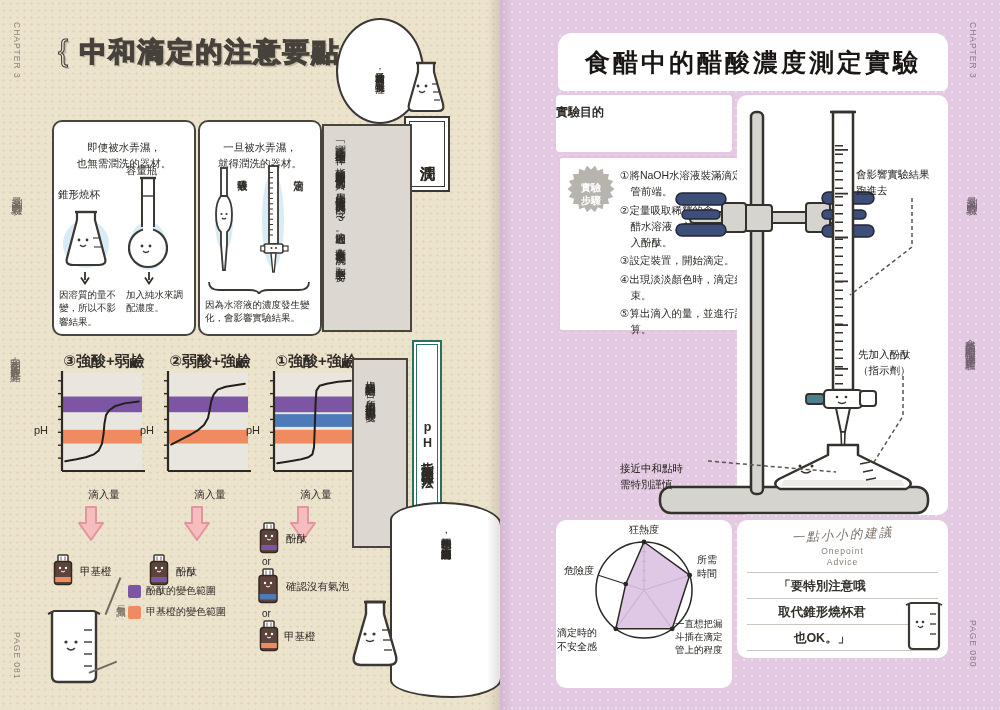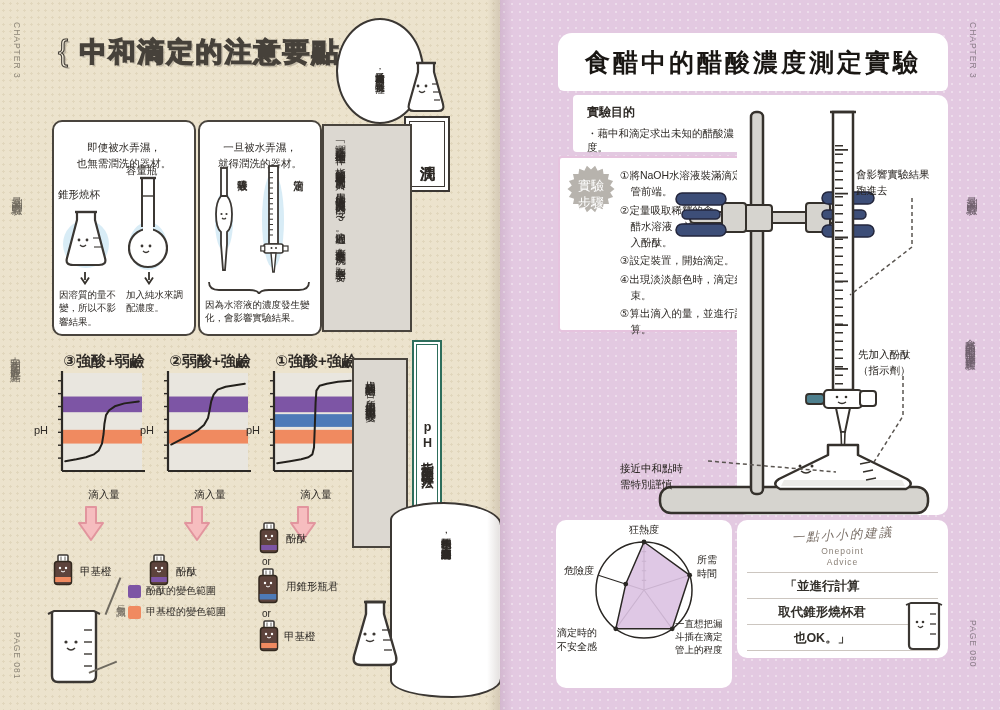--- a/index.html
+++ b/index.html
@@ -55,21 +55,21 @@
   .rbox{position:absolute;background:#fff;border-radius:10px;}
   .rp-title{font-size:25px;font-weight:bold;letter-spacing:3px;text-align:center;color:#191613;}
   .obj-h{font-size:12px;font-weight:bold;}
   .obj-b{font-size:10.5px;margin-top:6px;}
   .steps-box{border:2px solid #e6c3de;border-radius:4px;box-sizing:border-box;}
   .steps{font-size:10.5px;line-height:1.55;}
   .steps .step{padding-left:1em;text-indent:-1em;margin-bottom:2px;}
   .steps .narrow{width:84px;}
   .badge{position:absolute;width:48px;height:48px;}
   .badge .btxt{position:absolute;inset:0;display:flex;align-items:center;justify-content:center;
-    color:#fff;font-weight:normal;font-size:13px;line-height:1.25;text-align:center;}
+    color:#fff;font-weight:bold;font-size:10px;line-height:1.25;text-align:center;}
   .ann{position:absolute;font-size:10.5px;line-height:1.5;z-index:6;color:#26221e;}
   .apparatus{position:absolute;left:500px;top:0;width:500px;height:710px;z-index:5;pointer-events:none;}
   .radar-box{overflow:hidden;}
   .radar-box svg{position:absolute;inset:0;}
   .rlabel{position:absolute;font-size:10px;line-height:1.35;z-index:2;color:#26221e;}
   .advice-script{font-size:12.5px;font-style:italic;letter-spacing:2px;color:#7b7068;
     transform:rotate(-3deg);text-align:center;}
   .advice-en{font-size:8.5px;color:#8a8077;text-align:center;line-height:1.3;letter-spacing:1px;}
   .rule{position:absolute;left:10px;right:10px;height:1px;background:#ccc6c0;}
   .quote{position:absolute;left:0;width:170px;text-align:center;font-size:12.5px;font-weight:bold;color:#33302b;}
@@ -303,21 +303,21 @@
     <svg class="abs" style="left:256px;top:568px;" width="24" height="36" viewBox="0 0 24 36">
       <rect x="7" y="1" width="10" height="7" rx="1" fill="#fff" stroke="#3b3733" stroke-width="1.5"></rect>
       <line x1="10" y1="2.5" x2="10" y2="6.5" stroke="#3b3733" stroke-width="0.8"></line>
         <line x1="14" y1="2.5" x2="14" y2="6.5" stroke="#3b3733" stroke-width="0.8"></line>
       <rect x="3" y="7.5" width="18" height="27" rx="3" fill="#5d433c" stroke="#33291f" stroke-width="1.5"></rect>
       <circle cx="9" cy="15" r="1.2" fill="#fff"></circle>
         <circle cx="15" cy="15" r="1.2" fill="#fff"></circle>
       <path d="M10,18 Q12,20 14,18" stroke="#fff" stroke-width="1" fill="none"></path>
       <rect x="3.7" y="26" width="16.6" height="5.5" fill="#4d7ab8"></rect>
     </svg>
-    <div class="abs glabel" style="left:286px;top:580px;">用錐形瓶君</div>
+    <div class="abs glabel" style="left:286px;top:580px;">確認沒有氣泡</div>
     <div class="abs" style="left:262px;top:608px;font-size:10px;">or</div>
     <svg class="abs" style="left:258px;top:620px;" width="22" height="32" viewBox="0 0 22 32">
       <rect x="6" y="1" width="10" height="7" rx="1" fill="#fff" stroke="#3b3733" stroke-width="1.5"></rect>
       <line x1="9" y1="2.5" x2="9" y2="6.5" stroke="#3b3733" stroke-width="0.8"></line>
         <line x1="13" y1="2.5" x2="13" y2="6.5" stroke="#3b3733" stroke-width="0.8"></line>
       <rect x="2.5" y="7.5" width="17" height="23" rx="3" fill="#5d433c" stroke="#33291f" stroke-width="1.5"></rect>
       <circle cx="8" cy="14" r="1.2" fill="#fff"></circle>
         <circle cx="14" cy="14" r="1.2" fill="#fff"></circle>
       <path d="M9,17 Q11,19 13,17" stroke="#fff" stroke-width="1" fill="none"></path>
       <rect x="3.2" y="23" width="15.6" height="5" fill="#f08a60"></rect>
@@ -374,23 +374,22 @@
 
     <div class="abs vl side-lat" style="left:468px;top:22px;">CHAPTER 3</div>
     <div class="abs v side-cjk" style="left:464px;top:188px;">量測的實驗</div>
     <div class="abs v side-cjk" style="left:464px;top:330px;font-size:10.5px;">食醋中的醋酸濃度測定實驗</div>
     <div class="abs vl side-lat" style="left:468px;top:620px;">PAGE 080</div>
 
     <div class="rbox" style="left:58px;top:33px;width:390px;height:58px;border-radius:14px 14px 6px 6px;display:flex;align-items:center;justify-content:center;">
       <div class="rp-title">食醋中的醋酸濃度測定實驗</div>
     </div>
 
-    <div class="rbox" style="left:56px;top:95px;width:176px;height:57px;border-radius:4px;padding:9px 14px;box-sizing:border-box;margin-left:17px;">
+    <div class="rbox" style="left:56px;top:95px;width:176px;height:57px;border-radius:4px;padding:9px 0;box-sizing:border-box;">
       <div class="obj-h">實驗目的</div>
-      <div class="obj-b">・藉中和滴定求出未知的醋酸濃度。</div>
     </div>
 
     <div class="rbox steps-box" style="left:58px;top:156px;width:197px;height:176px;background:#fff;">
       <div class="badge" style="left:7px;top:7px;">
         <div><svg viewBox="0 0 48 48" width="48" height="48">
               <polygon points="47.5,24 43.203751183738056,27.386139464505142 46.082776588468846,32.037473368153215 40.887495373796554,33.75 42.002044413295984,39.10550882763367 36.53435838888752,38.93786664082007 35.75,44.351596988934304 30.66939279485054,42.32400610532521 28.080732175172866,47.142982195786885 24,43.5 19.919267824827138,47.142982195786885 17.330607205149462,42.32400610532521 12.250000000000005,44.35159698893431 11.465641611112483,38.93786664082007 5.99795558670402,39.10550882763368 7.1125046262034495,33.75000000000001 1.917223411531154,32.037473368153215 4.796248816261944,27.386139464505142 0.5,24.000000000000004 4.79624881626194,20.613860535494865 1.9172234115311504,15.962526631846787 7.112504626203446,14.249999999999998 5.997955586704009,8.894491172366335 11.46564161111248,9.062133359179931 12.24999999999999,3.6484030110656995 17.330607205149462,5.675993894674786 19.919267824827138,0.8570178042131111 23.999999999999996,4.5 28.080732175172855,0.8570178042131076 30.669392794850545,5.675993894674789 35.749999999999986,3.6484030110656818 36.53435838888751,9.062133359179926 42.00204441329598,8.894491172366319 40.887495373796554,14.250000000000007 46.082776588468846,15.962526631846789 43.203751183738056,20.613860535494858" fill="#b7b3ad"></polygon>
             </svg></div>
         <div class="btxt pre">實驗
 步驟</div>
       </div>
@@ -436,21 +435,21 @@
     <div class="rbox" style="left:237px;top:520px;width:211px;height:138px;">
       <div class="advice-script abs" style="left:0;right:0;top:7px;">一點小小的建議</div>
       <div class="advice-en abs" style="left:0;right:0;top:26px;">
         <div>Onepoint</div>
         <div>Advice</div>
       </div>
       <div class="rule" style="top:52px;"></div>
       <div class="rule" style="top:78px;"></div>
       <div class="rule" style="top:104px;"></div>
       <div class="rule" style="top:130px;"></div>
-      <div class="quote" style="top:58px;">「並進行計算</div>
+      <div class="quote" style="top:58px;">「要特別注意哦</div>
       <div class="quote" style="top:84px;">取代錐形燒杯君</div>
       <div class="quote" style="top:110px;">也OK。」</div>
       <svg class="abs" style="left:168px;top:80px;" width="38" height="52" viewBox="0 0 38 52">
         <path d="M4,4 L4,45 Q4,49 8,49 L30,49 Q34,49 34,45 L34,4" fill="#fff" stroke="#3b3733" stroke-width="2.2"></path>
         <path d="M1,5 L6,3 L32,3 L37,5" fill="none" stroke="#3b3733" stroke-width="1.8"></path>
         <circle cx="12" cy="22" r="1.3" fill="#3b3733"></circle>
           <circle cx="18" cy="22" r="1.3" fill="#3b3733"></circle>
         <path d="M13,26 Q15,29 18,26" stroke="#3b3733" stroke-width="1.3" fill="none"></path>
         <line x1="25" y1="14" x2="31" y2="14" stroke="#3b3733" stroke-width="1.3"></line>
         <line x1="25" y1="24" x2="31" y2="24" stroke="#3b3733" stroke-width="1.3"></line>

